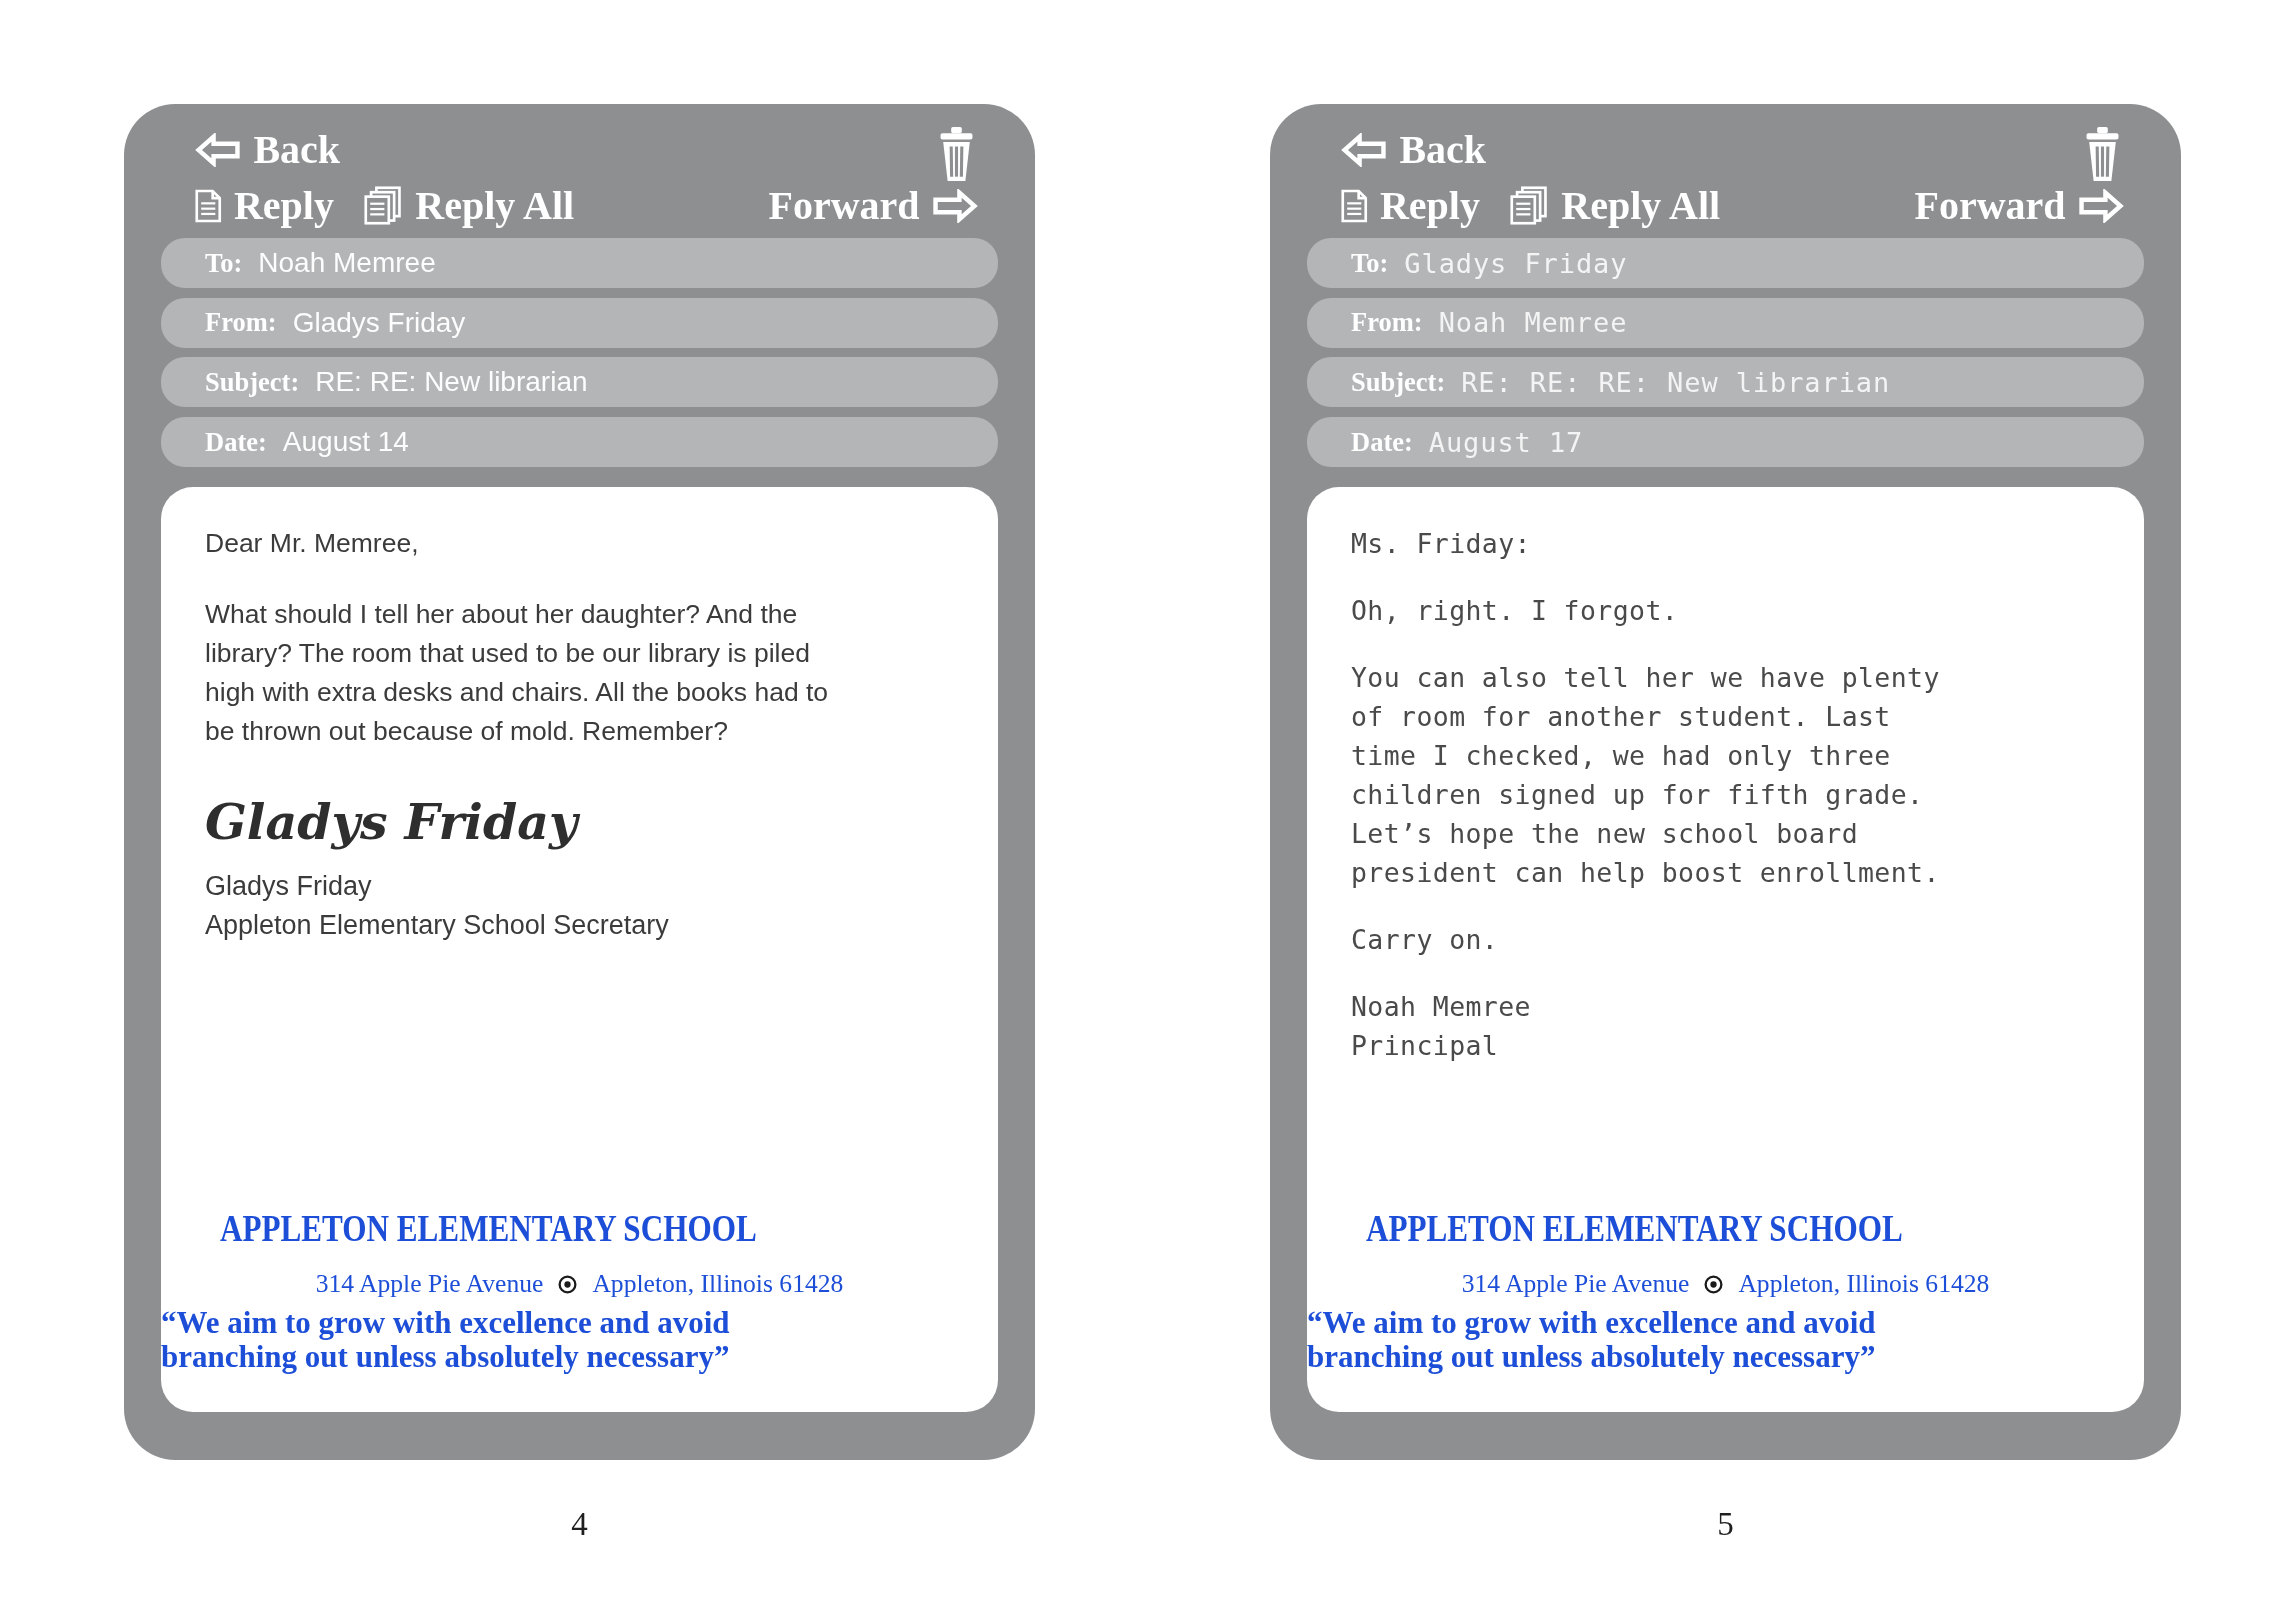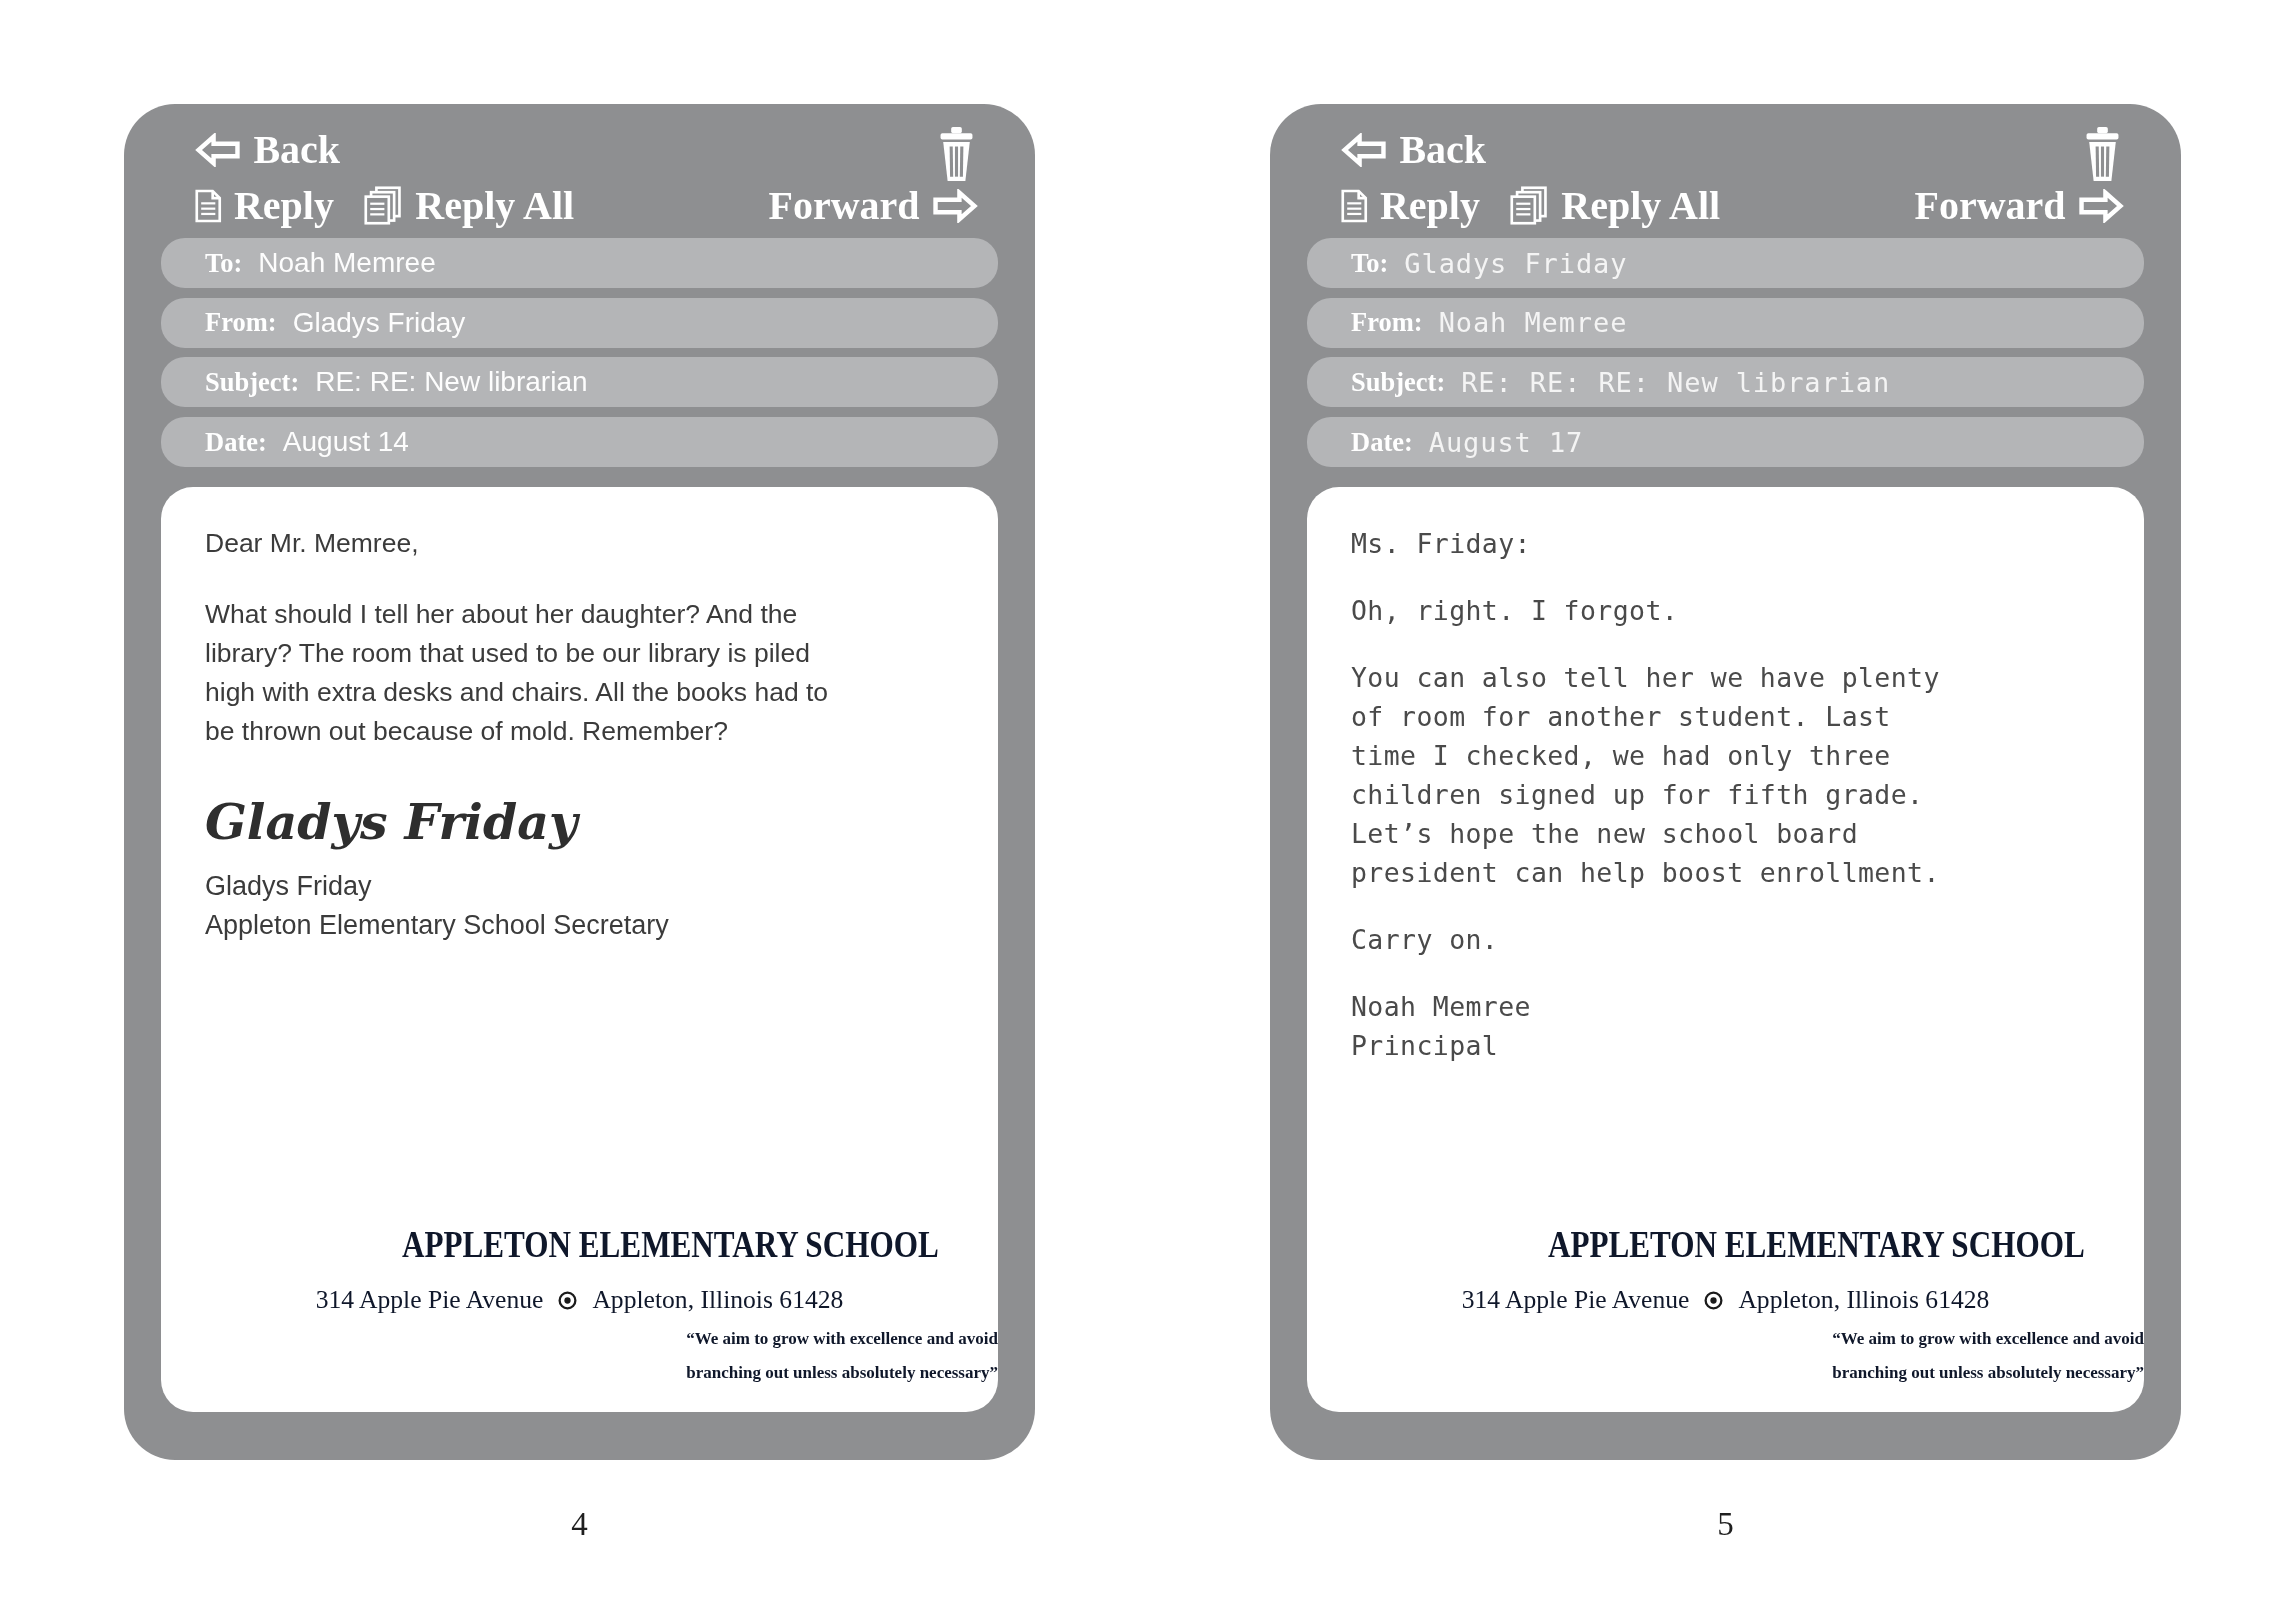--- a/index.html
+++ b/index.html
@@ -49,33 +49,33 @@
   }
   .sig-script {
     font-family:"DejaVu Serif", serif; font-style:italic; font-weight:bold;
     font-size:49px; color:#2e2e2e; margin:42px 0 16px;
   }
   .sig-name, .sig-title {
     font-family:"Liberation Sans", sans-serif; font-size:27px; line-height:39px; color:#3b3b3b;
   }
 
   
-  .school-footer { position:absolute; left:0; right:0; bottom:22px; text-align:right; color:#0f172a; }
+  .school-footer { position:absolute; left:0; right:0; bottom:38px; text-align:left; color:#1d4ed8; }
   .school-name {
     display:inline-block; font-family:"Liberation Serif", serif; font-weight:bold;
     font-size:38px; letter-spacing:0; transform:scaleX(.82); transform-origin:50% 50%;
     white-space:nowrap;
   }
   .school-address {
     display:flex; align-items:center; justify-content:center; gap:14px;
     font-family:"Liberation Serif", serif; font-size:25.6px; margin-top:19px;
   }
   .school-address svg { display:block; }
   .school-motto {
-    font-family:"Liberation Serif", serif; font-weight:bold; font-size:17px;
+    font-family:"Liberation Serif", serif; font-weight:bold; font-size:31px;
     line-height:34px; margin-top:7px; white-space:pre-line;
   }
 
   .page-number {
     position:absolute; top:1506px; width:911px; text-align:center;
     font-family:"Liberation Serif", serif; font-size:33px; color:#1f1f1f;
   }
   .pn-left  { left:124px; }
   .pn-right { left:1270px; }
 </style>

